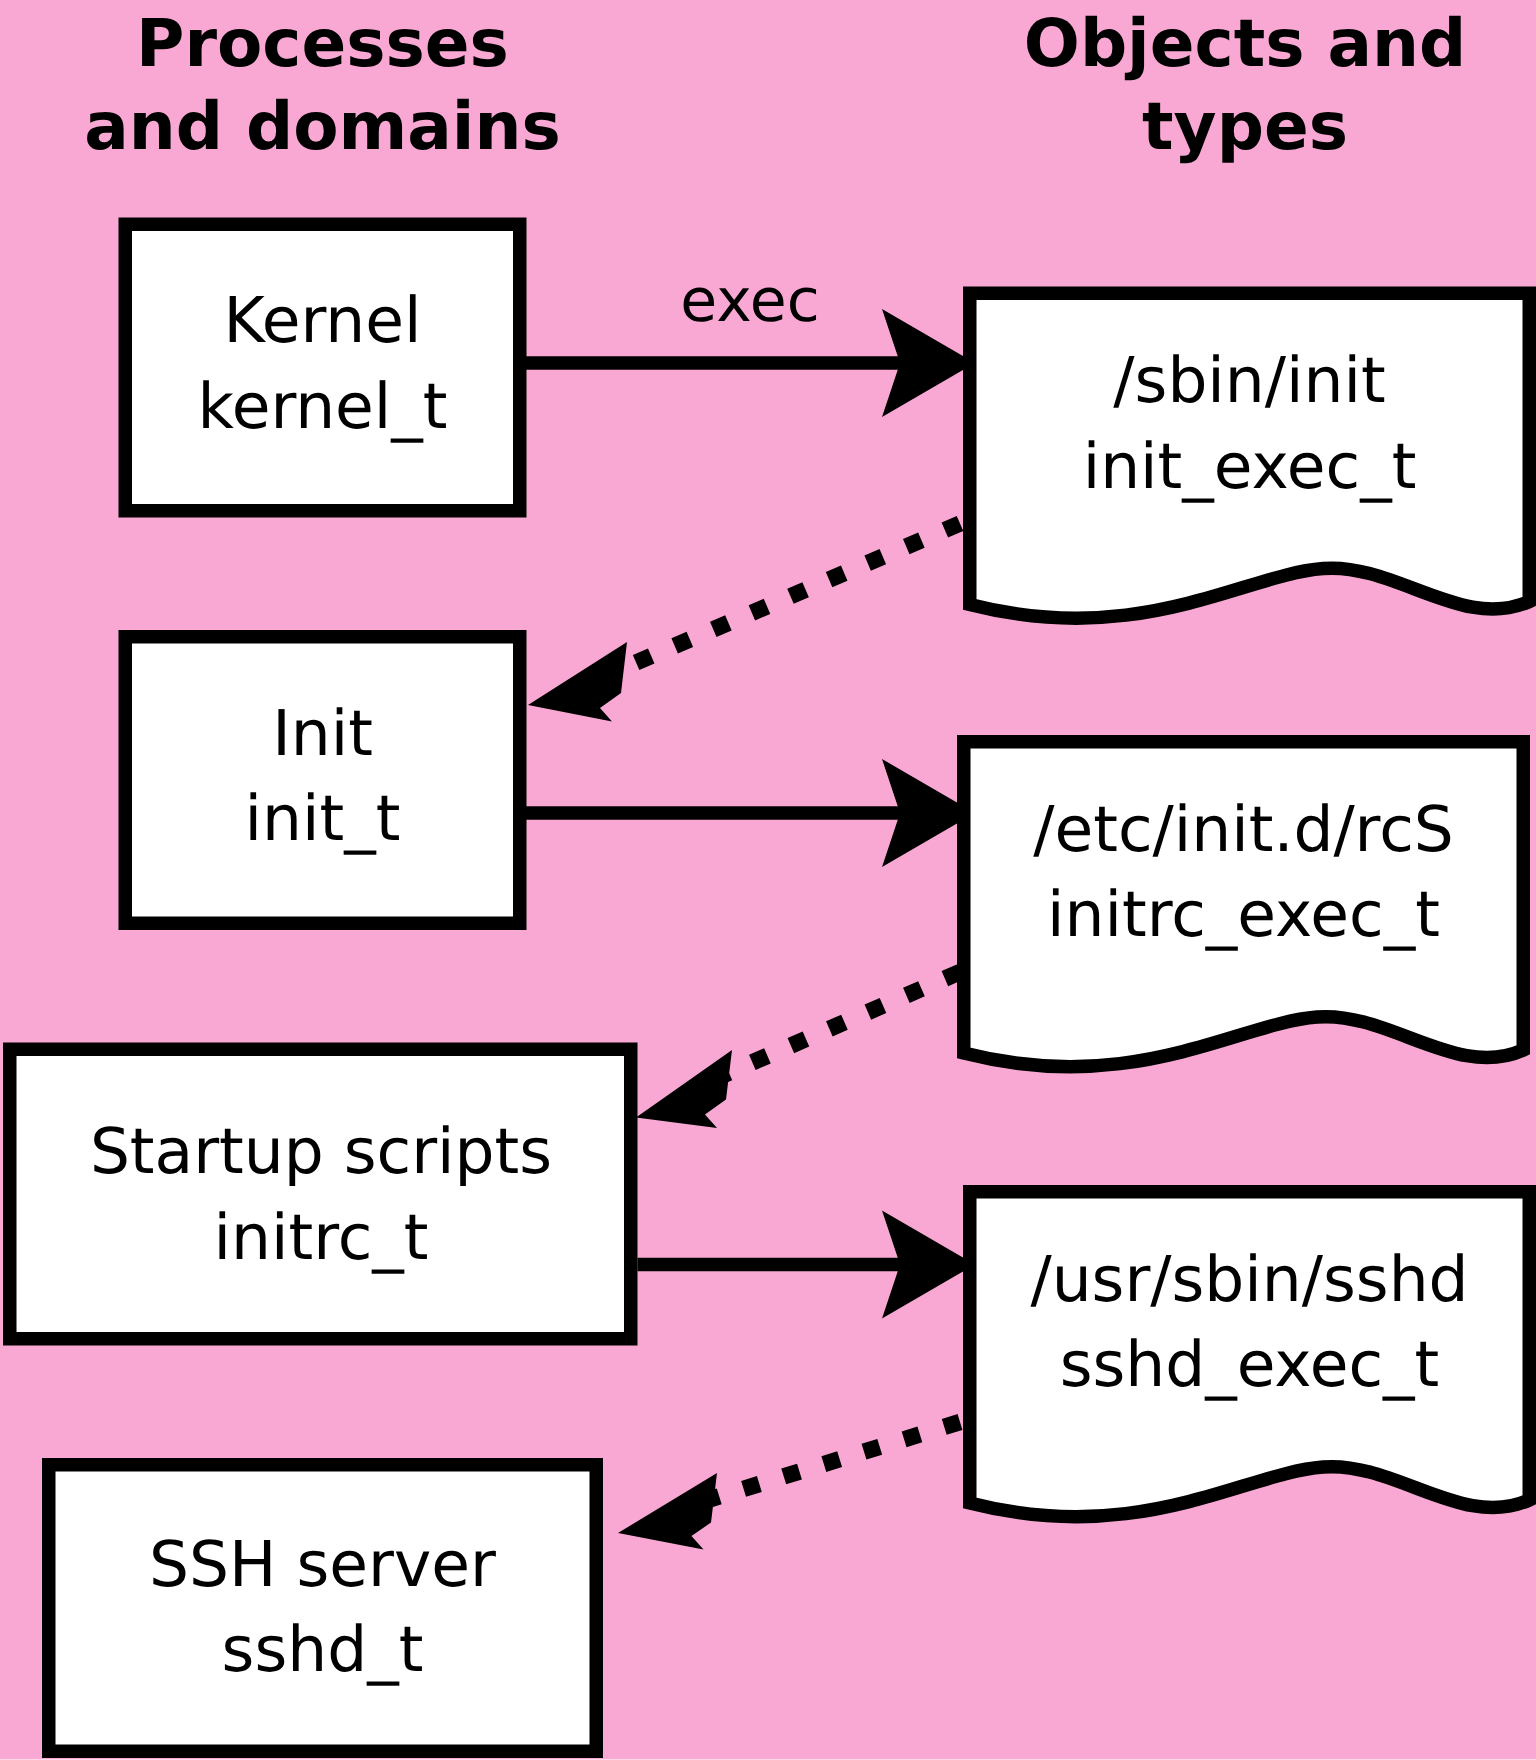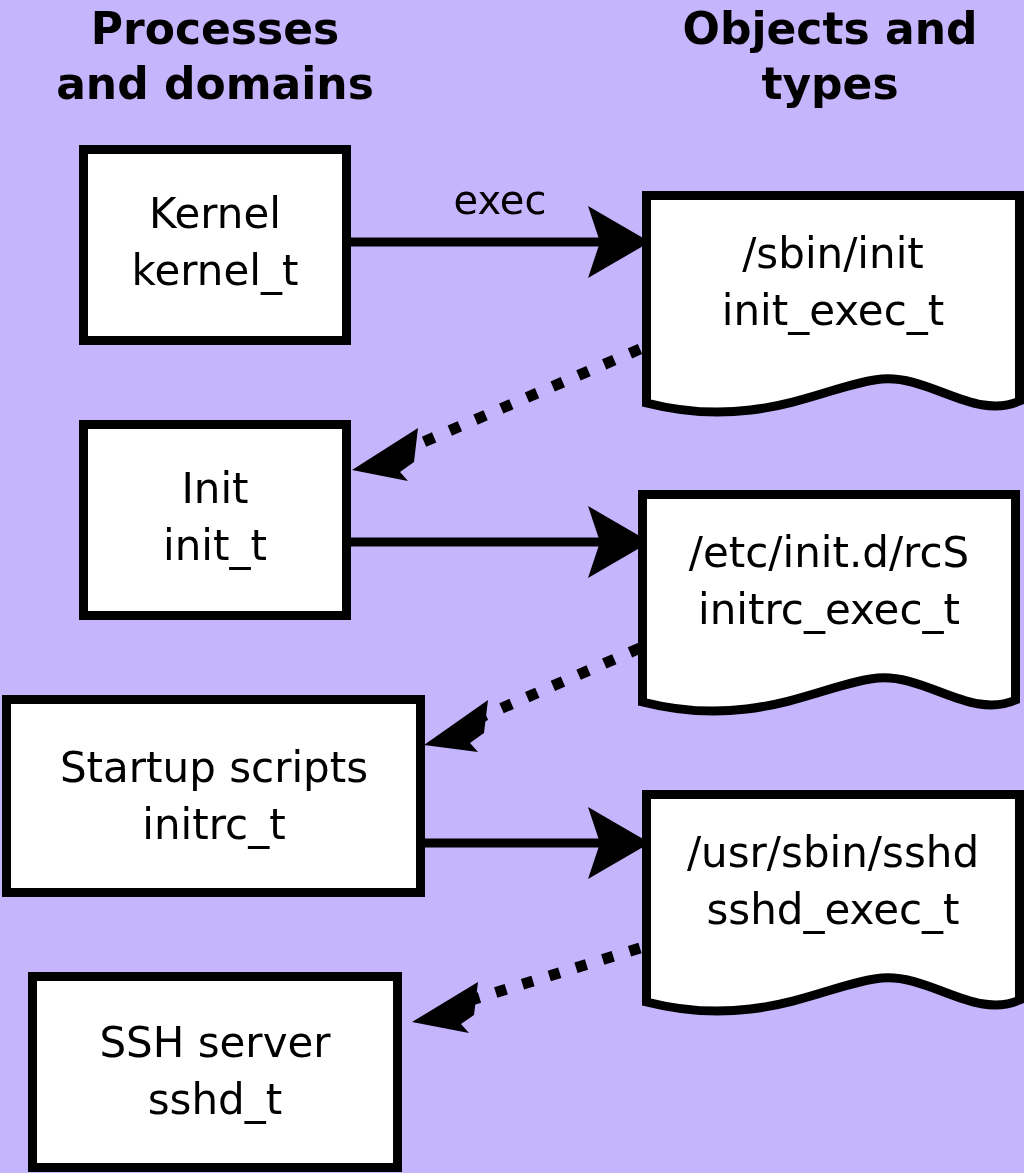--- a/index.html
+++ b/index.html
@@ -10,21 +10,21 @@
   body {
     width: 1024px;
     height: 1173px;
     overflow: hidden;
     font-family: "DejaVu Sans", sans-serif;
   }
   #diagram-root {
     position: relative;
     width: 1024px;
     height: 1173px;
-    background: #c4b5fd;
+    background: #f9a8d4;
   }
   svg.diagram-canvas {
     display: block;
     width: 1024px;
     height: 1173px;
   }
   text.col-header {
     font-family: "DejaVu Sans", sans-serif;
     font-weight: bold;
     font-size: 44px;

